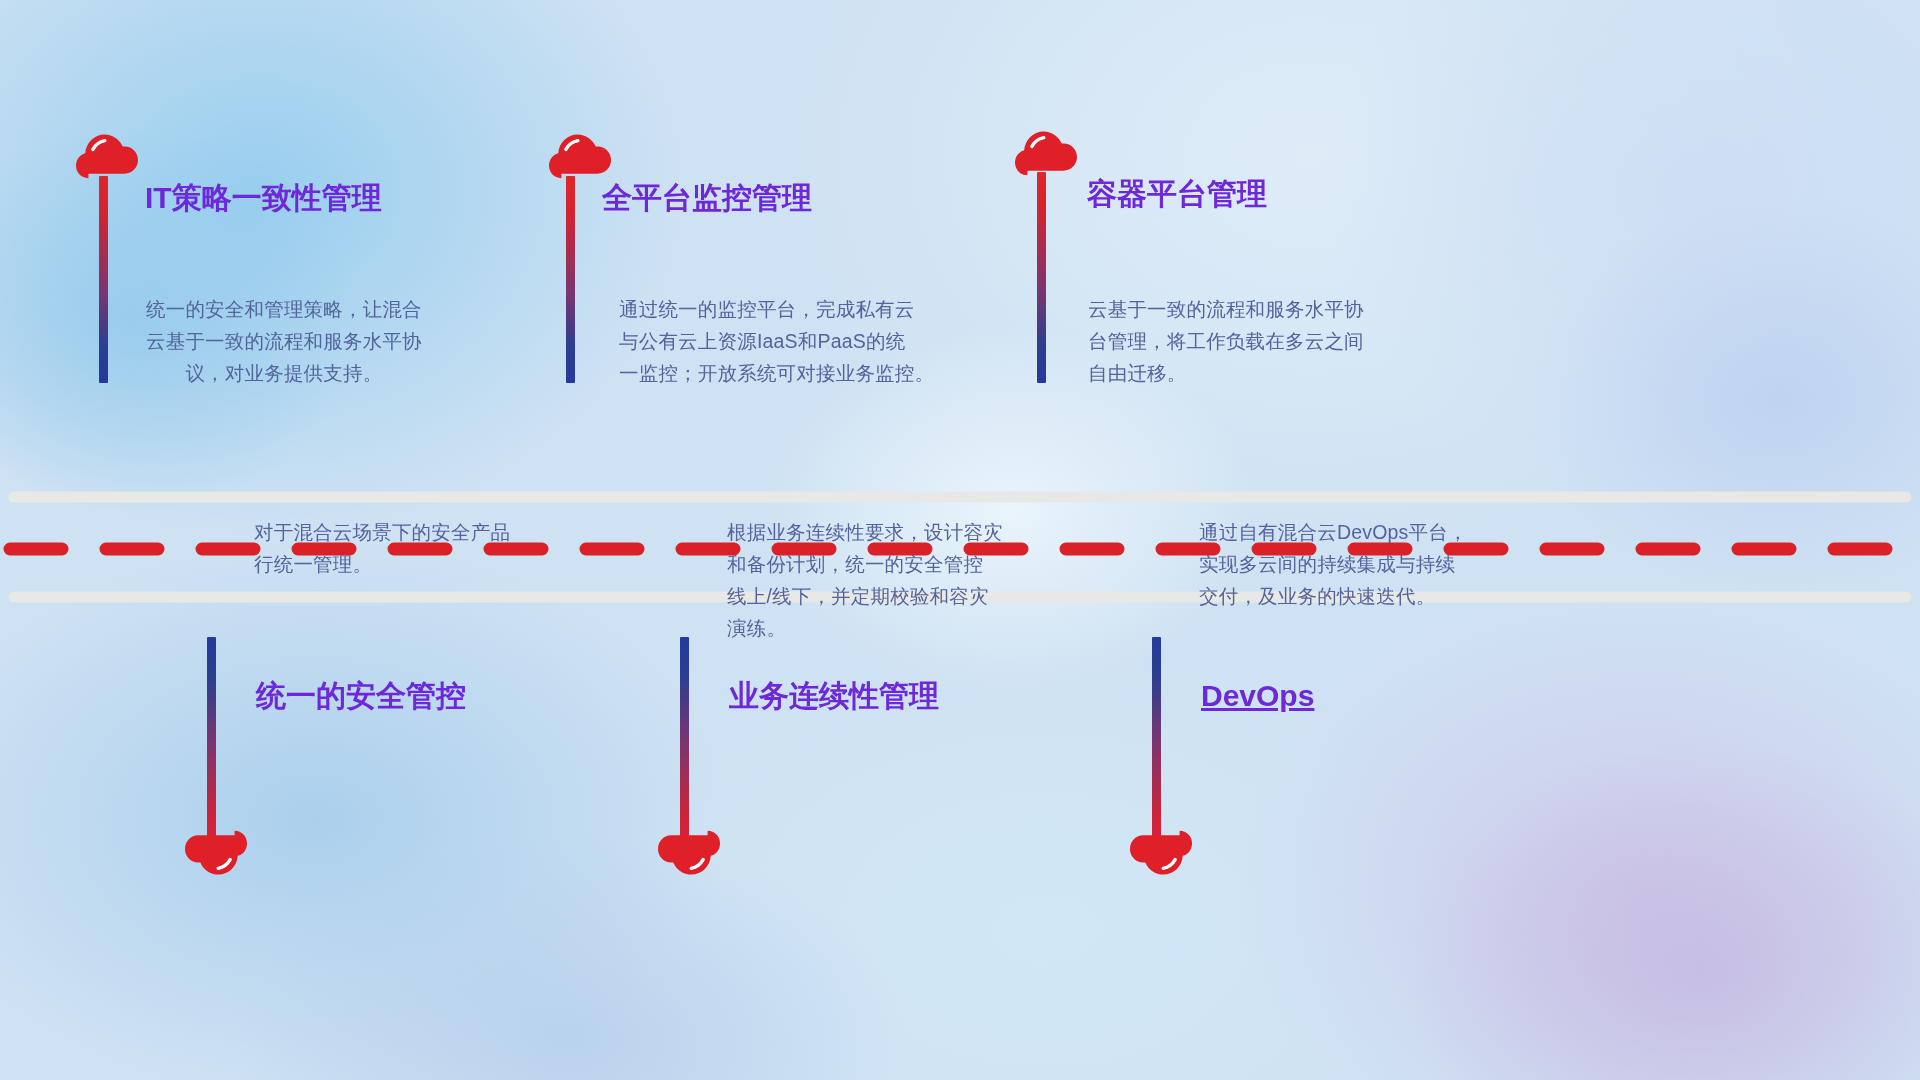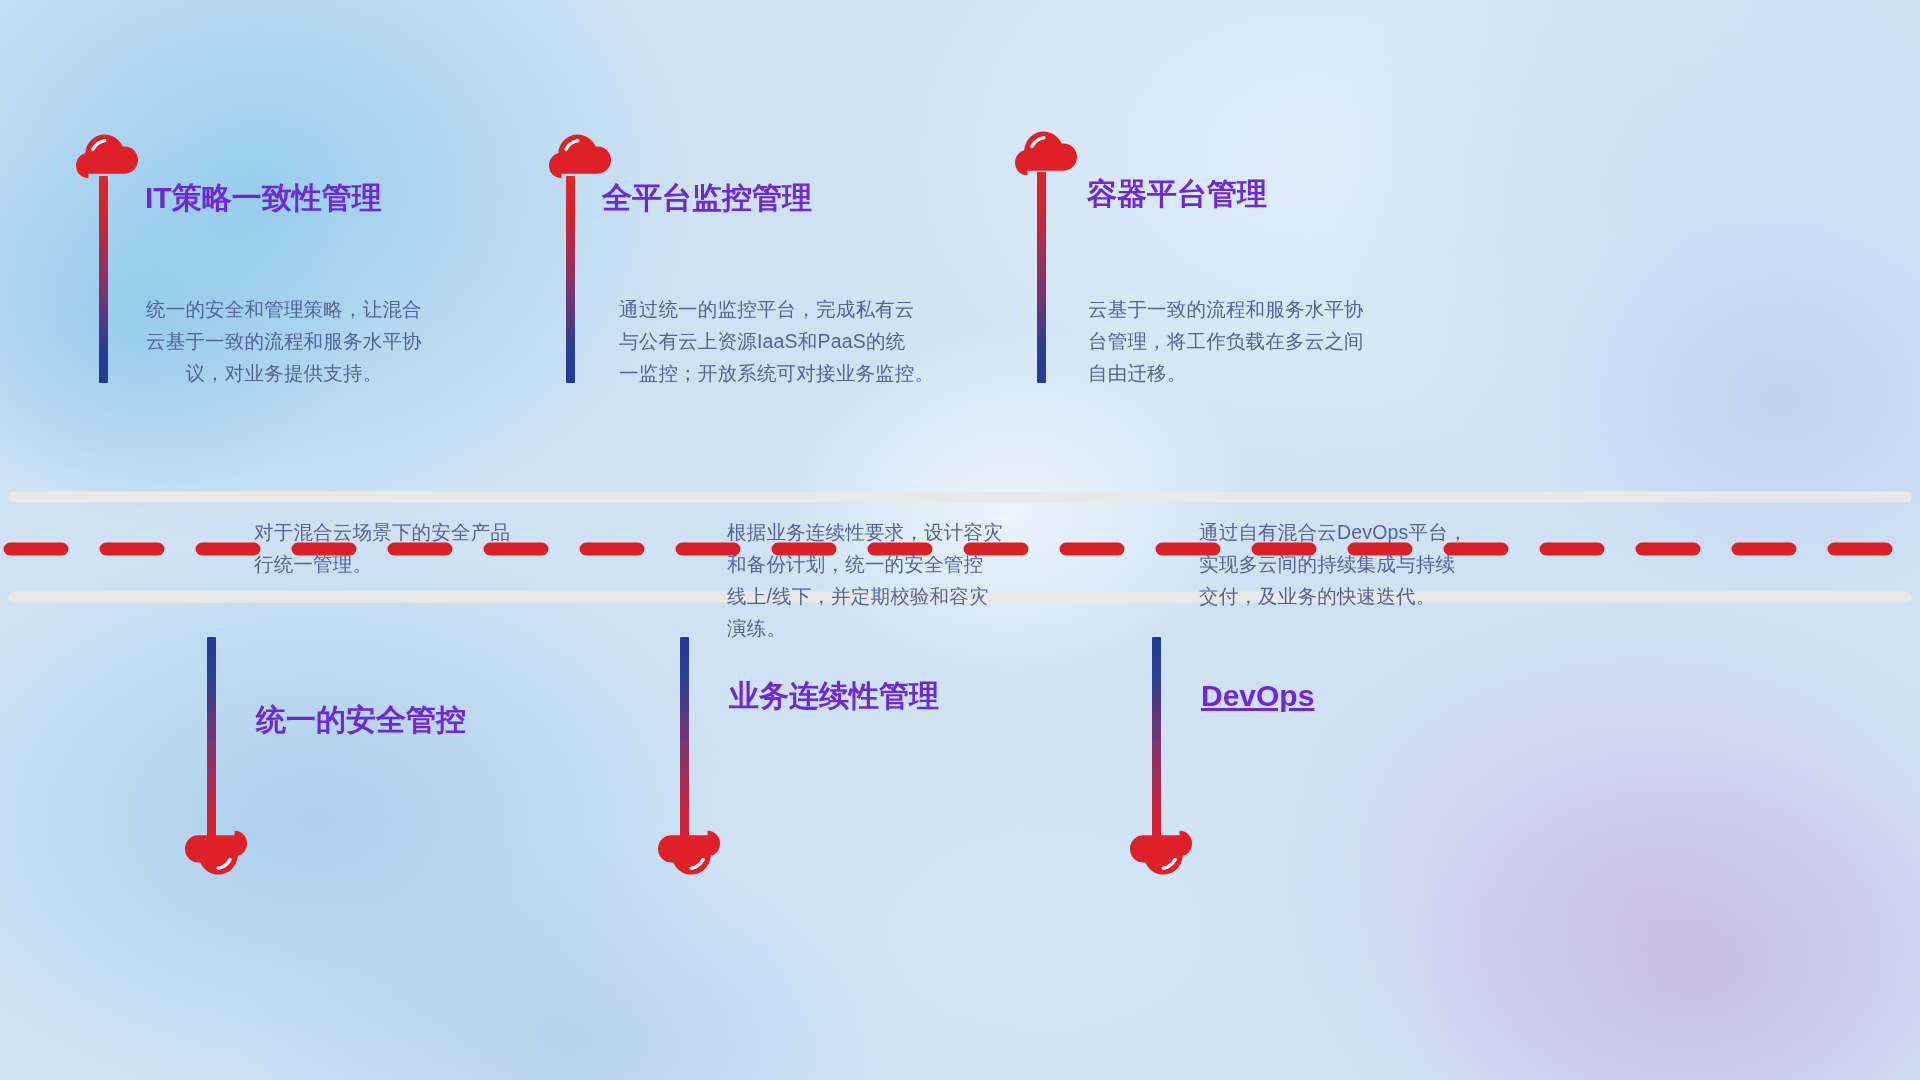--- a/index.html
+++ b/index.html
@@ -125,21 +125,21 @@
 
 <div class="col">
   <div class="stem stem-bottom" style="left:207px; top:637px; height:203px;"></div>
   <svg class="cloud" style="left:185px; top:830px; transform:rotate(180deg);">
     <use href="#cloud-shape" width="62" height="48"></use>
   </svg>
   <div class="body" style="left:254px; top:516px;">
     <div>对于混合云场景下的安全产品</div>
     <div>行统一管理。</div>
   </div>
-  <div class="title" style="left:256px; top:702px;">统一的安全管控</div>
+  <div class="title" style="left:256px; top:678px;">统一的安全管控</div>
 </div>
 
 <div class="col">
   <div class="stem stem-bottom" style="left:680px; top:637px; height:203px;"></div>
   <svg class="cloud" style="left:658px; top:830px; transform:rotate(180deg);">
     <use href="#cloud-shape" width="62" height="48"></use>
   </svg>
   <div class="body" style="left:727px; top:516px;">
     <div>根据业务连续性要求，设计容灾</div>
     <div>和备份计划，统一的安全管控</div>

